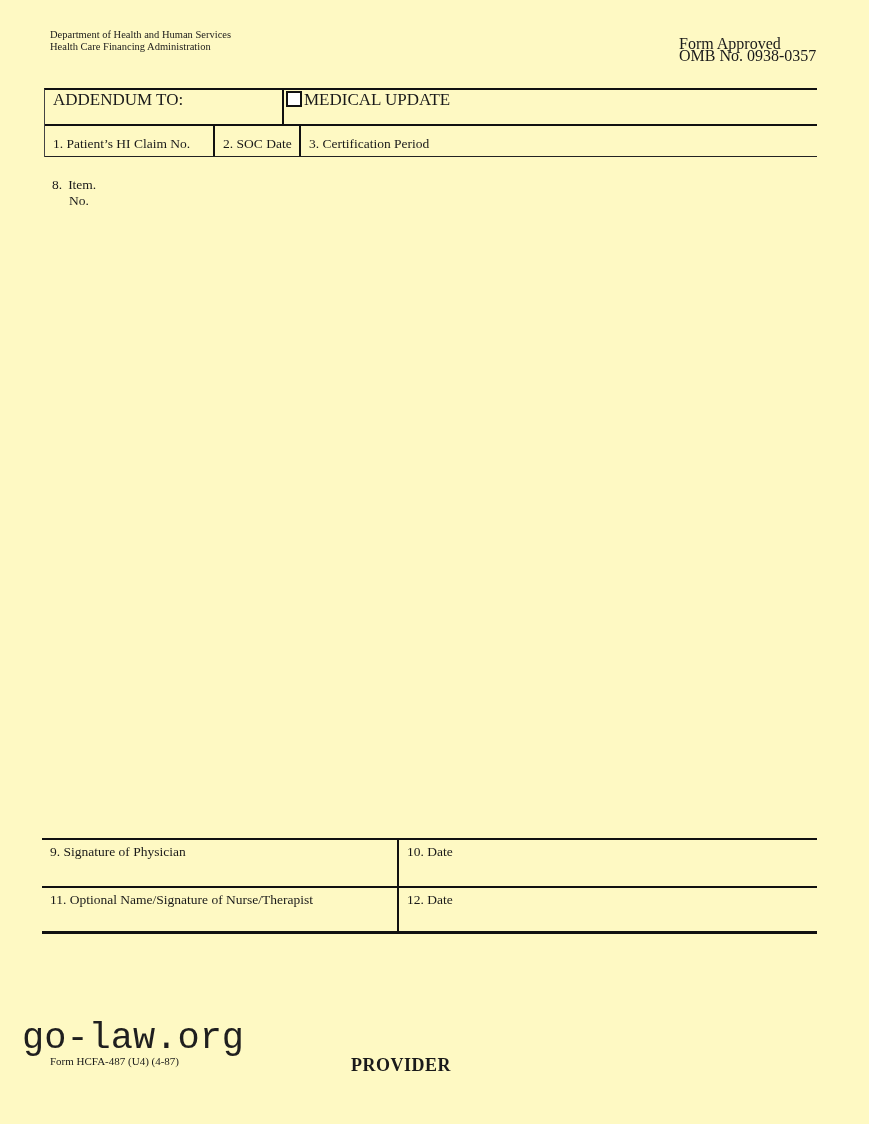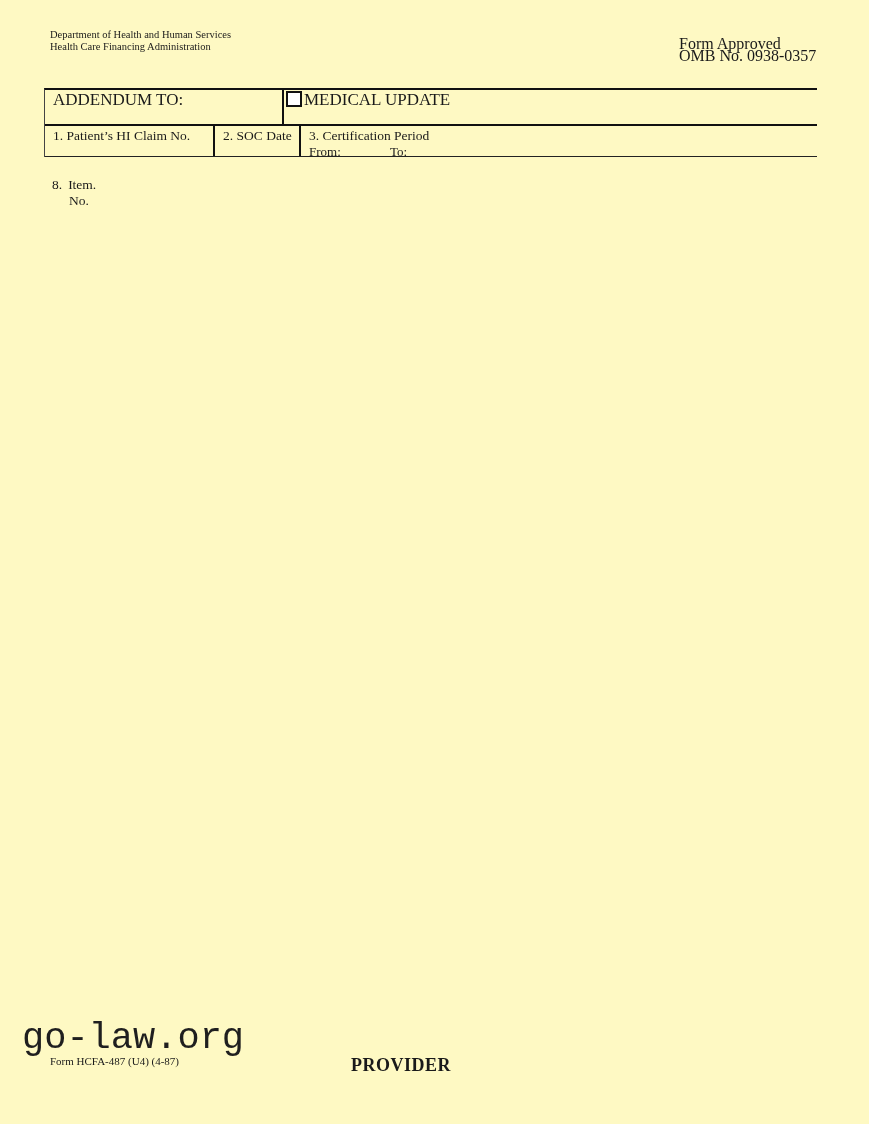--- a/index.html
+++ b/index.html
@@ -39,21 +39,21 @@
   .checkbox {
     display:inline-block; width:16px; height:16px;
     border:2px solid #111; background:#fff;
     margin:1px 2px 0 2px; flex:0 0 auto;
   }
   .row-fields {
     height:31px;
     border-bottom:1px solid #222;
     font-size:13.5px; line-height:15px;
   }
-  .row-fields .cell { padding:2px 4px 0 8px; overflow:hidden; }
+  .row-fields .cell { padding:10px 4px 0 8px; overflow:hidden; }
   .cell-f1 { width:168px; }
   .cell-f2 { width:86px;  border-left:2px solid #111; }
   .cell-f3 { width:227px; border-left:2px solid #111; }
   .cell-f4 { width:148px; border-left:2px solid #111; }
   .cell-f5 { width:144px; border-left:2px solid #111; }
   .fromto { font-size:13px; margin-top:1px; }
   .fromto .to { margin-left:46px; }
   .row-67 {
     height:33px;
     border-bottom:2px solid #111;
@@ -138,18 +138,36 @@
 
   <div class="abs item8">
     <div>
       <span class="num">8.</span><span>Item.</span>
     </div>
     <div class="no">No.</div>
   </div>
 
   <div class="abs entry-area"></div>
 
+  <div class="abs sig-table">
+    <div class="row sig-row-a">
+      <div class="cell cell-sig">
+        <span>9. Signature of Physician</span>
+      </div>
+      <div class="cell cell-date">
+        <span>10. Date</span>
+      </div>
+    </div>
+    <div class="row sig-row-b">
+      <div class="cell cell-sig">
+        <span>11. Optional Name/Signature of Nurse/Therapist</span>
+      </div>
+      <div class="cell cell-date">
+        <span>12. Date</span>
+      </div>
+    </div>
+  </div>
 
   <div class="abs form-number">Form HCFA-487 (U4) (4-87)</div>
   <div class="abs provider">PROVIDER</div>
   <div class="abs watermark">go-law.org</div>
 
 </div>
 
 </body></html>

